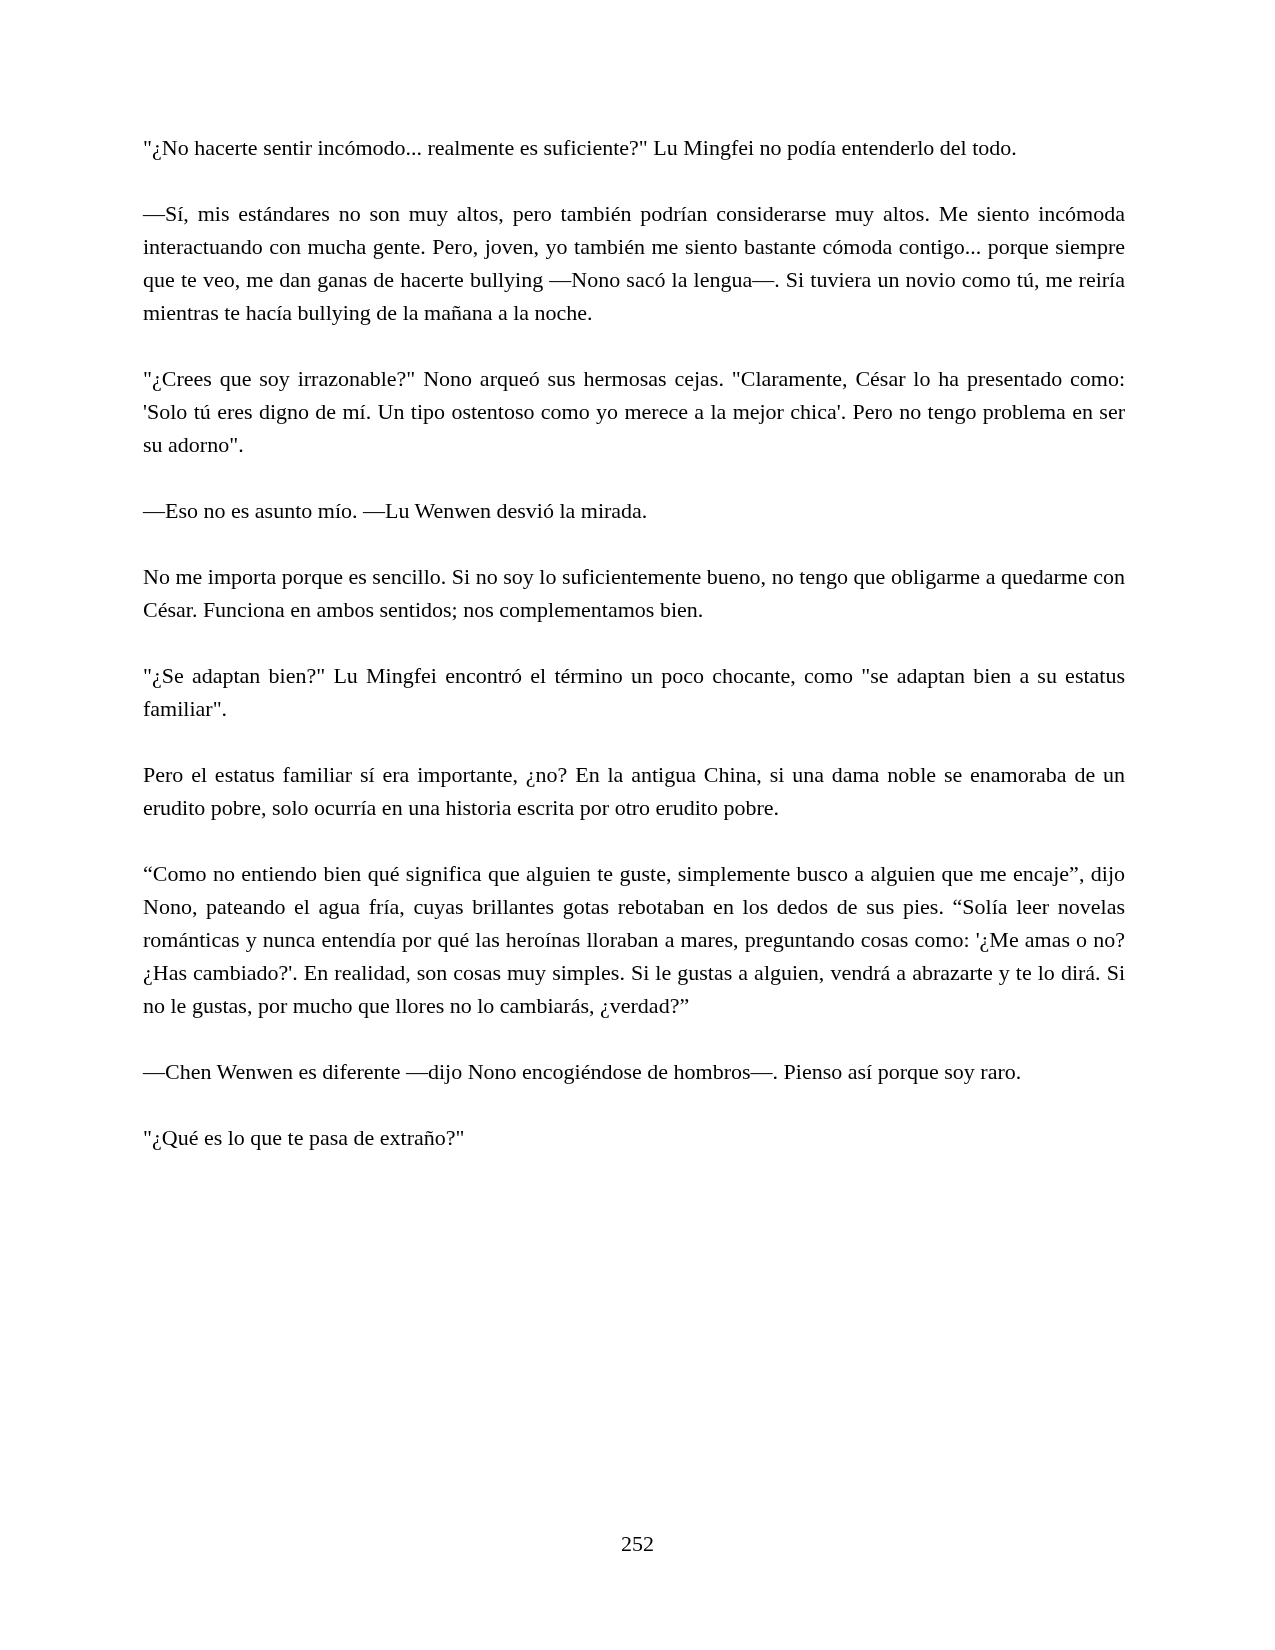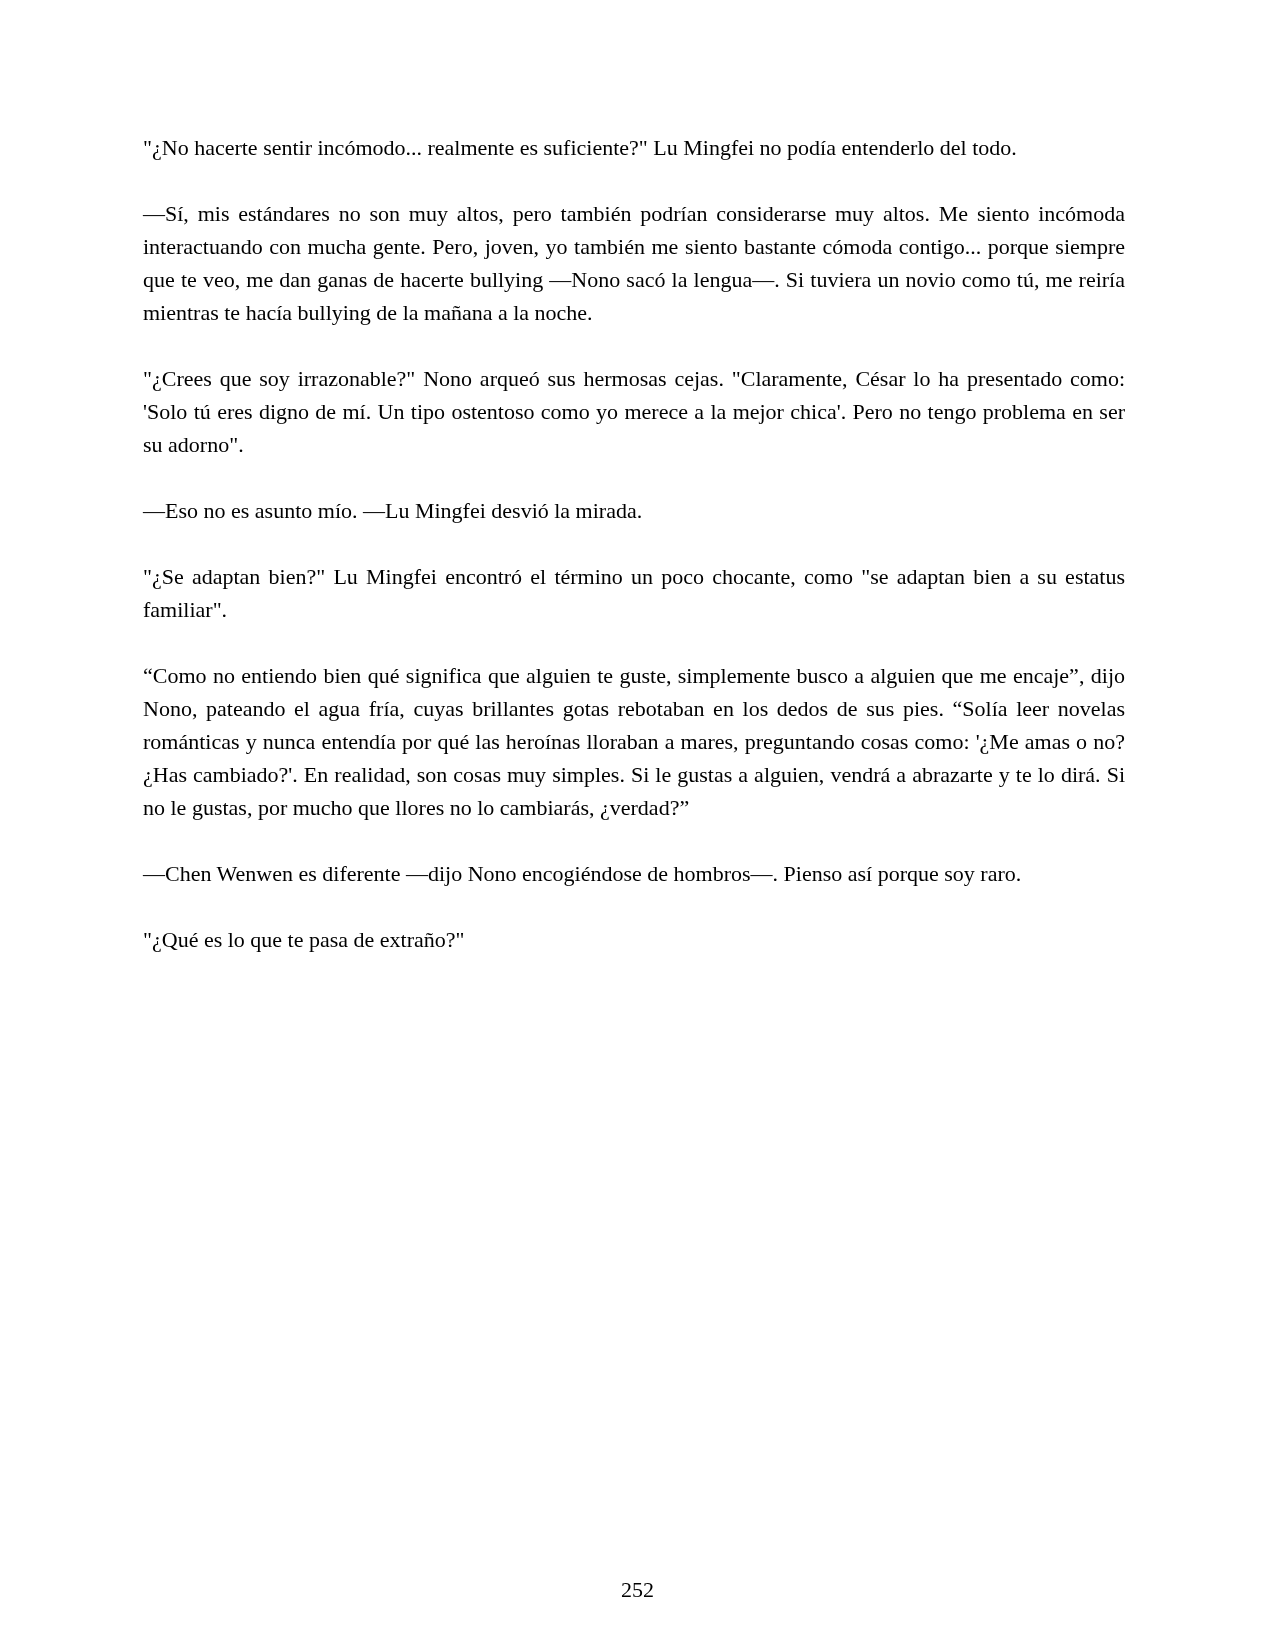--- a/index.html
+++ b/index.html
@@ -30,30 +30,31 @@
   .page-footer {
     position: absolute;
     left: 0;
     right: 0;
     top: 1527px;
     text-align: center;
     font-family: "Liberation Serif", "DejaVu Serif", serif;
     font-size: 22px;
     line-height: 33px;
     color: #000000;
-    margin-top: 46px;
   }
 </style>
 </head>
 <body>
 
 <div class="page">
   <p>"¿No hacerte sentir incómodo... realmente es suficiente?" Lu Mingfei no podía entenderlo del todo.</p>
   <p>—Sí, mis estándares no son muy altos, pero también podrían considerarse muy altos. Me siento incómoda interactuando con mucha gente. Pero, joven, yo también me siento bastante cómoda contigo... porque siempre que te veo, me dan ganas de hacerte bullying —Nono sacó la lengua—. Si tuviera un novio como tú, me reiría mientras te hacía bullying de la mañana a la noche.</p>
   <p>"¿Crees que soy irrazonable?" Nono arqueó sus hermosas cejas. "Claramente, César lo ha presentado como: 'Solo tú eres digno de mí. Un tipo ostentoso como yo merece a la mejor chica'. Pero no tengo problema en ser su adorno".</p>
-  <p>—Eso no es asunto mío. —Lu Mingfei desvió la mirada.</p>
+  <p>—Eso no es asunto mío. —Lu Wenwen desvió la mirada.</p>
+  <p>No me importa porque es sencillo. Si no soy lo suficientemente bueno, no tengo que obligarme a quedarme con César. Funciona en ambos sentidos; nos complementamos bien.</p>
   <p>"¿Se adaptan bien?" Lu Mingfei encontró el término un poco chocante, como "se adaptan bien a su estatus familiar".</p>
+  <p>Pero el estatus familiar sí era importante, ¿no? En la antigua China, si una dama noble se enamoraba de un erudito pobre, solo ocurría en una historia escrita por otro erudito pobre.</p>
   <p>“Como no entiendo bien qué significa que alguien te guste, simplemente busco a alguien que me encaje”, dijo Nono, pateando el agua fría, cuyas brillantes gotas rebotaban en los dedos de sus pies. “Solía leer novelas románticas y nunca entendía por qué las heroínas lloraban a mares, preguntando cosas como: '¿Me amas o no? ¿Has cambiado?'. En realidad, son cosas muy simples. Si le gustas a alguien, vendrá a abrazarte y te lo dirá. Si no le gustas, por mucho que llores no lo cambiarás, ¿verdad?”</p>
   <p>—Chen Wenwen es diferente —dijo Nono encogiéndose de hombros—. Pienso así porque soy raro.</p>
   <p>"¿Qué es lo que te pasa de extraño?"</p>
 
   <div class="page-footer">252</div>
 </div>
 
 </body></html>

